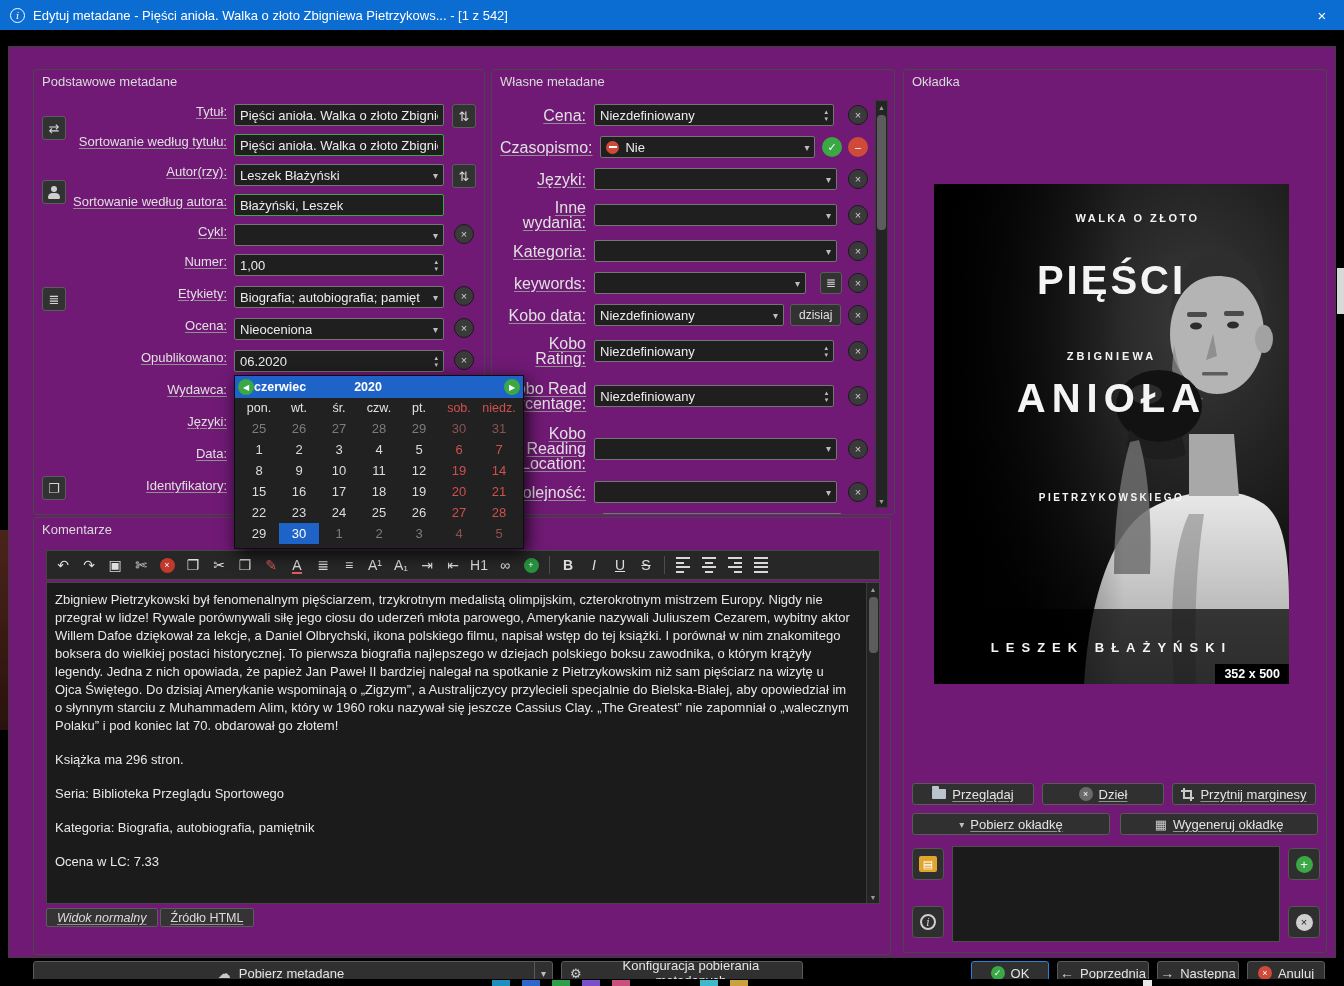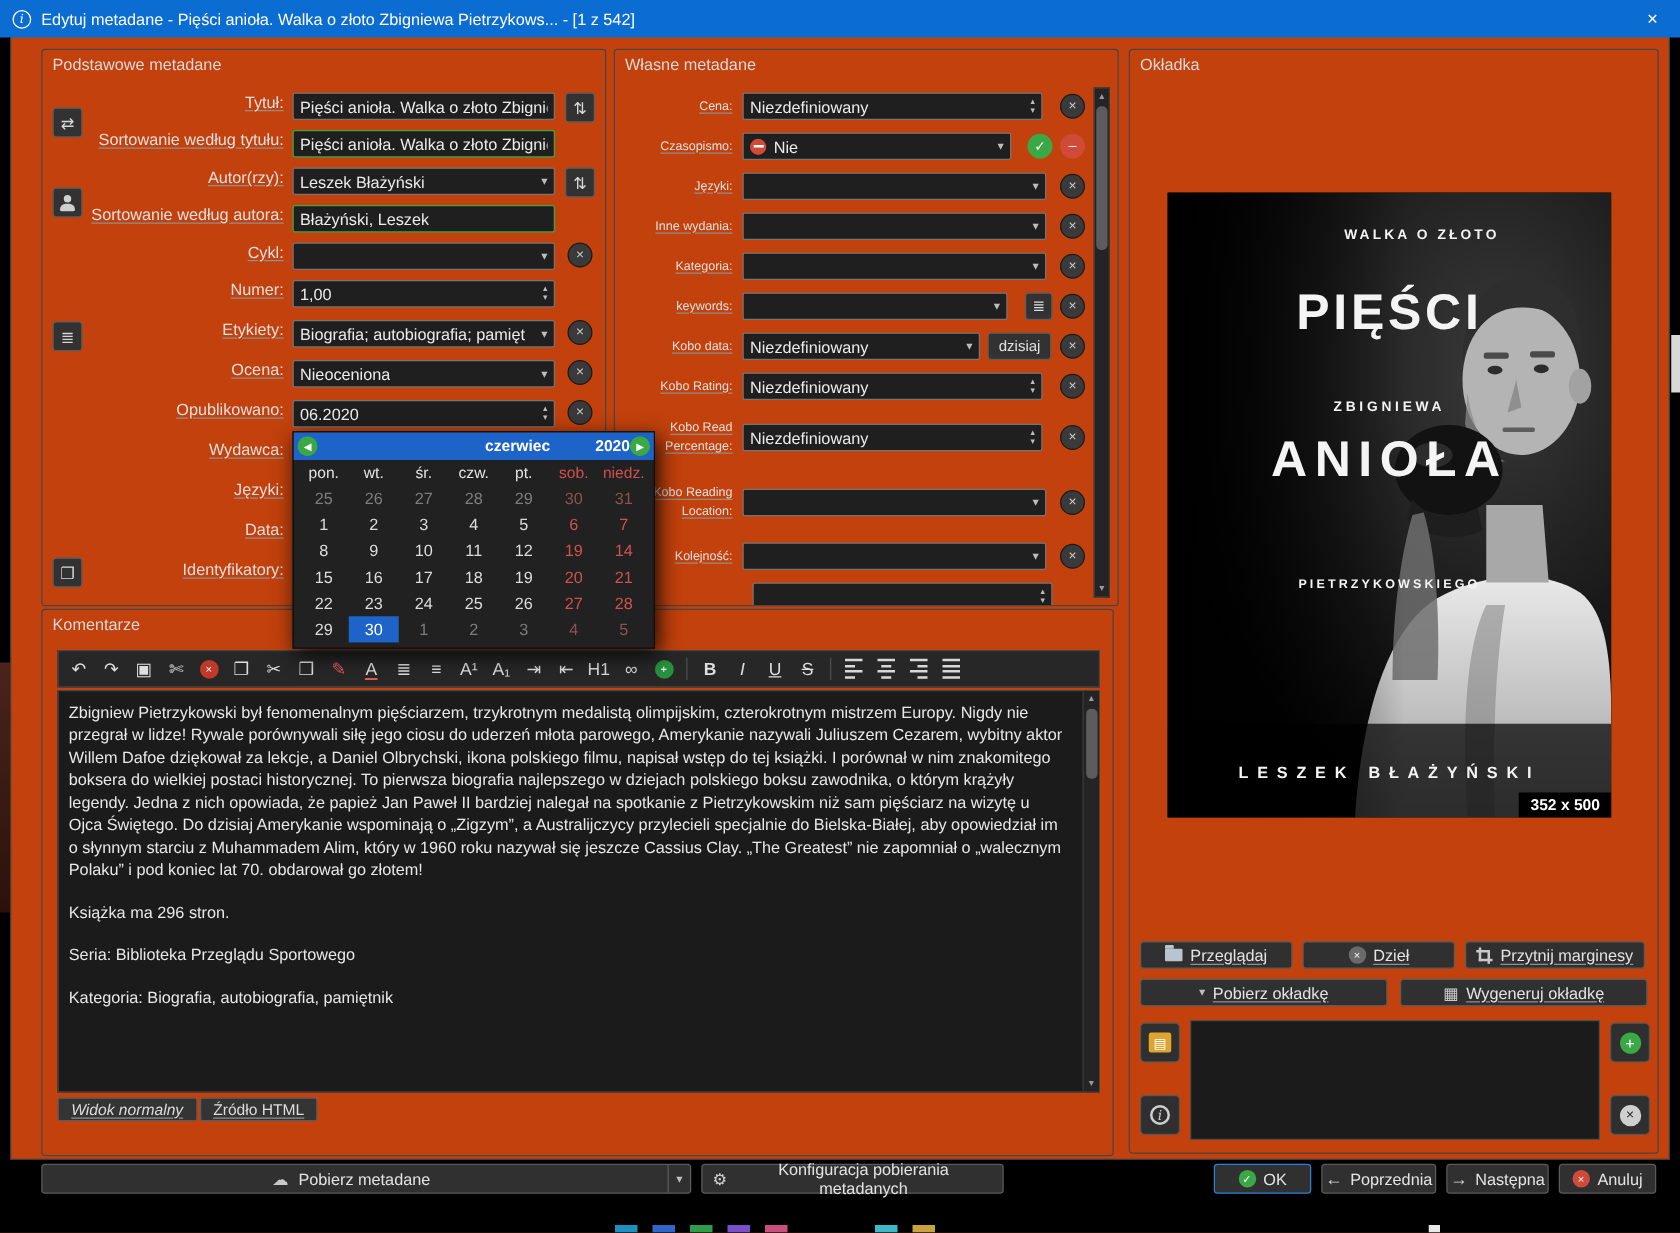--- a/index.html
+++ b/index.html
@@ -4,21 +4,21 @@
 <style>
 *{margin:0;padding:0;box-sizing:border-box}
 html,body{width:1344px;height:986px;background:#000;font-family:"Liberation Sans",sans-serif;overflow:hidden;color:#e4e4e4}
 body{position:relative}
 
 .titlebar{position:absolute;left:0;top:0;width:1344px;height:30px;background:var(--c-titlebar);display:flex;align-items:center;padding:0 0 0 10px;gap:8px;z-index:90}
 .tb-info{width:15px;height:15px;border:1px solid #fff;border-radius:50%;font-size:10px;display:flex;align-items:center;justify-content:center;color:#fff;font-family:"DejaVu Serif",serif;font-style:italic;flex:0 0 15px}
 .tb-title{font-size:13px;color:#fff;flex:1;white-space:nowrap;overflow:hidden}
 .tb-close{width:44px;height:30px;display:flex;align-items:center;justify-content:center;color:#fff;font-size:15px;background:transparent;border:none}
 
-.dialog{position:absolute;left:8px;top:16px;width:1328px;height:912px;background:#c2410c;border:1px solid #3e3e3e}
+.dialog{position:absolute;left:8px;top:46px;width:1328px;height:912px;background:#701a75;border:1px solid #3e3e3e}
 .group{position:absolute;border:1px solid #474747;border-radius:3px;overflow:hidden}
 .group-title{position:absolute;top:4px;left:8px;font-size:13px;color:#dadada;z-index:2}
 #g-basic{left:24px;top:22px;width:452px;height:446px;padding:34px 4px 0 14px}
 #g-custom{left:482px;top:22px;width:404px;height:446px;padding:34px 0 0 0}
 #g-cover{left:894px;top:22px;width:424px;height:884px}
 #g-comments{left:24px;top:470px;width:858px;height:438px}
 .ul{text-decoration:underline;text-underline-offset:2px;text-decoration-color:#8f8f8f}
 
 .field{height:22px;background:#1f1f1f;border:1px solid #757575;border-radius:2px;display:flex;align-items:center;padding:0 5px;font-size:13px;color:#ececec;overflow:hidden;white-space:nowrap}
 .field .val{overflow:hidden;white-space:nowrap}
@@ -34,35 +34,35 @@
 .b-row{display:flex;height:22px;margin-bottom:8px}
 .b-row.mb10{margin-bottom:10px}
 .flabel{flex:0 0 186px;text-align:right;padding-right:7px;font-size:13px;color:#e0e0e0;white-space:nowrap}
 .side-btn{position:absolute;left:8px;width:24px;height:24px;background:#323232;border:1px solid #5d5d5d;border-radius:3px;color:#d6d6d6;font-size:13px;display:flex;align-items:center;justify-content:center;padding:0}
 .person-icon{position:relative;width:14px;height:13px;display:inline-block}
 .person-icon::before{content:"";position:absolute;left:4px;top:0;width:6px;height:6px;border-radius:50%;background:#cfcfcf}
 .person-icon::after{content:"";position:absolute;left:1px;top:7px;width:12px;height:6px;border-radius:6px 6px 2px 2px;background:#cfcfcf}
 
 #custom-rows{margin-left:8px;width:370px}
 .c-row{display:flex;align-items:center;min-height:22px;margin-bottom:10px;padding-right:2px}
-.clabel{flex:0 0 94px;text-align:right;padding-right:8px;font-size:10px;line-height:15px;color:#e0e0e0}
+.clabel{flex:0 0 94px;text-align:right;padding-right:8px;font-size:16px;line-height:15px;color:#e0e0e0}
 .noentry{width:13px;height:13px;border-radius:50%;background:#d04a3a;position:relative;margin-right:6px;flex:0 0 13px}
 .noentry::after{content:"";position:absolute;left:2.5px;top:5.5px;width:8px;height:2px;background:#fff}
 .circle-btn{width:20px;height:20px;border-radius:50%;border:none;color:#fff;font-size:11px;display:flex;align-items:center;justify-content:center;padding:0}
 .circle-btn.green{background:var(--c-green);margin-left:auto}
 .circle-btn.red{background:#d04a3a;margin-left:6px}
 .small-btn{height:22px;padding:0 8px;background:#323232;border:1px solid #5d5d5d;border-radius:3px;color:#e0e0e0;font-size:12px;margin-left:6px;white-space:nowrap}
 .vscroll{position:absolute;right:6px;top:30px;bottom:6px;width:13px;background:#242424;border:1px solid #3a3a3a;display:flex;flex-direction:column;align-items:center}
 .scroll-arrow{height:12px;font-size:7px;color:#9a9a9a;display:flex;align-items:center;justify-content:center;width:100%}
 .scroll-thumb{width:9px;border-radius:4px;background:#5c5c5c}
 
 .calendar{position:absolute;left:225px;top:328px;width:290px;background:#212121;border:1px solid #0e0e0e;box-shadow:3px 5px 16px rgba(0,0,0,.85);z-index:60;padding-bottom:4px}
 .cal-header{height:22px;background:var(--c-blue);display:flex;align-items:center;padding:0 3px}
 .cal-nav{width:16px;height:16px;border-radius:50%;background:var(--c-green);color:#fff;font-size:8px;display:flex;align-items:center;justify-content:center;border:none;padding:0}
-.cal-title{flex:1;display:flex;justify-content:flex-end;gap:36px;color:#fff;font-size:12.5px;font-weight:bold}
+.cal-title{flex:1;display:flex;justify-content:flex-start;gap:48px;color:#fff;font-size:12.5px;font-weight:bold}
 .cal-grid{display:grid;grid-template-columns:repeat(7,40px);justify-content:center}
 .cal-dow{height:20px;display:flex;align-items:center;justify-content:center;font-size:12.5px;color:#e3e3e3}
 .cal-dow.we{color:var(--c-red)}
 .cal-cell{height:21px;display:flex;align-items:center;justify-content:center;font-size:13px;color:#dcdcdc}
 .cal-cell.we{color:var(--c-red)}
 .cal-cell.out{color:#7d7d7d}
 .cal-cell.out.we{color:#8c5252}
 .cal-cell.sel{background:var(--c-blue);color:#fff}
 
 .toolbar{position:absolute;left:12px;top:32px;width:834px;height:30px;background:#272727;border:1px solid #454545;display:flex;align-items:center;padding:0 4px;gap:2px}
@@ -580,20 +580,21 @@
             <i></i>
             <i></i>
           </span>
         </button>
       </div>
     <div class="editor">
         <p>Zbigniew Pietrzykowski był fenomenalnym pięściarzem, trzykrotnym medalistą olimpijskim, czterokrotnym mistrzem Europy. Nigdy nie przegrał w lidze! Rywale porównywali siłę jego ciosu do uderzeń młota parowego, Amerykanie nazywali Juliuszem Cezarem, wybitny aktor Willem Dafoe dziękował za lekcje, a Daniel Olbrychski, ikona polskiego filmu, napisał wstęp do tej książki. I porównał w nim znakomitego boksera do wielkiej postaci historycznej. To pierwsza biografia najlepszego w dziejach polskiego boksu zawodnika, o którym krążyły legendy. Jedna z nich opowiada, że papież Jan Paweł II bardziej nalegał na spotkanie z Pietrzykowskim niż sam pięściarz na wizytę u Ojca Świętego. Do dzisiaj Amerykanie wspominają o „Zigzym”, a Australijczycy przylecieli specjalnie do Bielska-Białej, aby opowiedział im o słynnym starciu z Muhammadem Alim, który w 1960 roku nazywał się jeszcze Cassius Clay. „The Greatest” nie zapomniał o „walecznym Polaku” i pod koniec lat 70. obdarował go złotem!</p>
         <p>Książka ma 296 stron.</p>
         <p>Seria: Biblioteka Przeglądu Sportowego</p>
         <p>Kategoria: Biografia, autobiografia, pamiętnik</p>
+        <p>Ocena w LC: 7.33</p>
       </div>
     <div class="editor-scroll">
       <span class="scroll-arrow">▲</span>
       <span class="scroll-thumb" style="height:56px;margin-top:2px"></span>
       <span class="scroll-arrow" style="margin-top:auto">▼</span>
     </div>
     <div class="tabs">
       <button class="tab-btn italic">
           <span class="ul">Widok normalny</span>
         </button>

